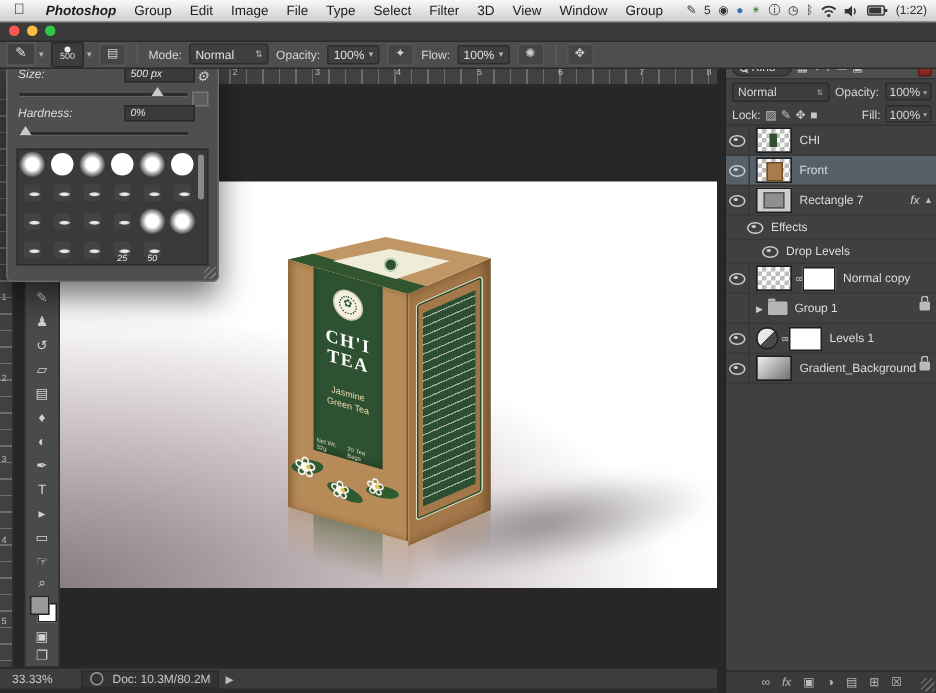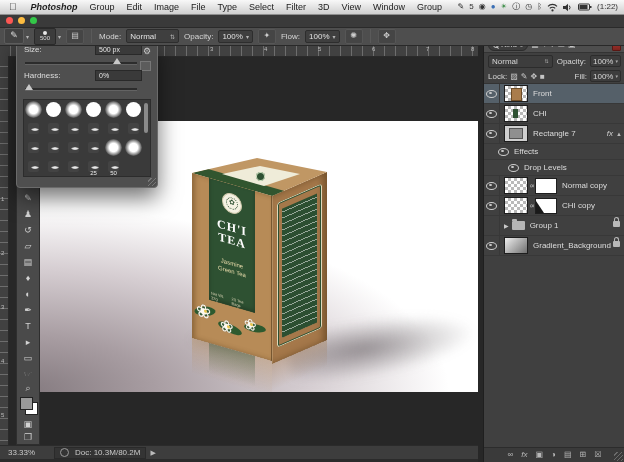--- a/index.html
+++ b/index.html
@@ -106,23 +106,23 @@
     background:linear-gradient(to bottom, rgba(165,120,74,.4), rgba(165,120,74,0) 90%);}
   
   #toolbar{position:absolute;left:16px;top:58px;width:24px;height:387px;background:#4a4a4a;
     border:1px solid #2e2e2e;box-sizing:border-box;z-index:20;}
   .tool{position:absolute;left:0;width:22px;height:14px;text-align:center;font-size:9px;line-height:14px;color:#d2d2d2;}
   .tool:after{content:"";position:absolute;right:1px;bottom:2px;width:2px;height:2px;}
   #swatches{position:absolute;left:3px;top:338px;width:18px;height:18px;}
   #swatch-bg{position:absolute;right:0;bottom:0;width:11px;height:11px;background:#ffffff;border:1px solid #222;}
   #swatch-fg{position:absolute;left:0;top:0;width:11px;height:11px;background:#9a9a9a;border:1px solid #222;}
   
-  #brushpanel{position:absolute;left:16px;top:38px;width:140px;height:148px;background:#4f4f4f;
+  #brushpanel{position:absolute;left:4px;top:38px;width:140px;height:148px;background:#4f4f4f;
     border:1px solid #6b6b6b;border-radius:4px;box-shadow:0 10px 22px rgba(0,0,0,.55);
-    z-index:40;font-size:8px;color:#ddd;}
+    z-index:40;font-size:8px;color:#ddd;font-style:italic;}
   .bp-label{position:absolute;left:7px;}
   .bp-input{position:absolute;left:78px;width:42px;height:9px;background:#3a3a3a;border:1px solid #292929;
     color:#e4e4e4;font-size:7px;line-height:9px;padding-left:3px;}
   .bp-gear{position:absolute;right:6px;top:7px;color:#c9c9c9;font-size:9px;}
   .bp-new{position:absolute;right:6px;top:22px;width:9px;height:8px;background:#5c5c5c;border:1px solid #777;}
   .bp-slider{position:absolute;left:8px;width:112px;height:2px;background:#2c2c2c;border-bottom:1px solid #636363;}
   .bp-thumb{position:absolute;top:-4px;width:0;height:0;border-left:4px solid transparent;
     border-right:4px solid transparent;border-bottom:6px solid #c9c9c9;}
   #bp-grid{position:absolute;left:6px;top:60px;width:128px;height:78px;background:#3a3a3a;
     border:1px solid #2c2c2c;box-sizing:border-box;}
@@ -530,33 +530,33 @@
       <span class="ficon">✥</span>
       <span class="ficon">■</span>
       <span style="margin-left:auto">Fill:</span>
       <span class="opfield">
         <span>100%</span>
         <span class="caret">▾</span>
       </span>
     </div>
 
     <div id="layerlist">
+      <div class="lrow">
+        <span class="eyecol">
+            <span class="eye"></span>
+          </span>
+        <span class="thumb checker art2"></span>
+        <span class="lname">CHI</span>
+      </div>
       <div class="lrow sel">
         <span class="eyecol">
             <span class="eye"></span>
           </span>
         <span class="thumb checker art"></span>
         <span class="lname">Front</span>
-      </div>
-      <div class="lrow">
-        <span class="eyecol">
-            <span class="eye"></span>
-          </span>
-        <span class="thumb checker art2"></span>
-        <span class="lname">CHI</span>
       </div>
       <div class="lrow">
         <span class="eyecol">
             <span class="eye"></span>
           </span>
         <span class="thumb shapethumb"></span>
         <span class="lname">Rectangle 7</span>
         <span class="fxtag">fx</span>
         <span class="fxcaret">▲</span>
       </div>
@@ -571,34 +571,34 @@
       <div class="lrow">
         <span class="eyecol">
             <span class="eye"></span>
           </span>
         <span class="thumb checker"></span>
         <span class="chain">8</span>
         <span class="maskthumb"></span>
         <span class="lname">Normal copy</span>
       </div>
       <div class="lrow">
-        <span class="eyecol">
-            <span class="eye"></span>
-          </span>
-        <span class="thumb checker"></span>
-        <span class="chain">8</span>
-        <span class="maskthumb maskwedge"></span>
-        <span class="lname">CHI copy</span>
-      </div>
-      <div class="lrow">
         <span class="eyecol"></span>
         <span class="twirl">▶</span>
         <span class="foldericon"></span>
         <span class="lname">Group 1</span>
         <span class="lockicon"></span>
+      </div>
+      <div class="lrow">
+        <span class="eyecol">
+            <span class="eye"></span>
+          </span>
+        <span class="adjicon"></span>
+        <span class="chain">8</span>
+        <span class="maskthumb"></span>
+        <span class="lname">Levels 1</span>
       </div>
       <div class="lrow">
         <span class="eyecol">
             <span class="eye"></span>
           </span>
         <span class="thumb gradthumb"></span>
         <span class="lname">Gradient_Background</span>
         <span class="lockicon"></span>
       </div>
     </div>

